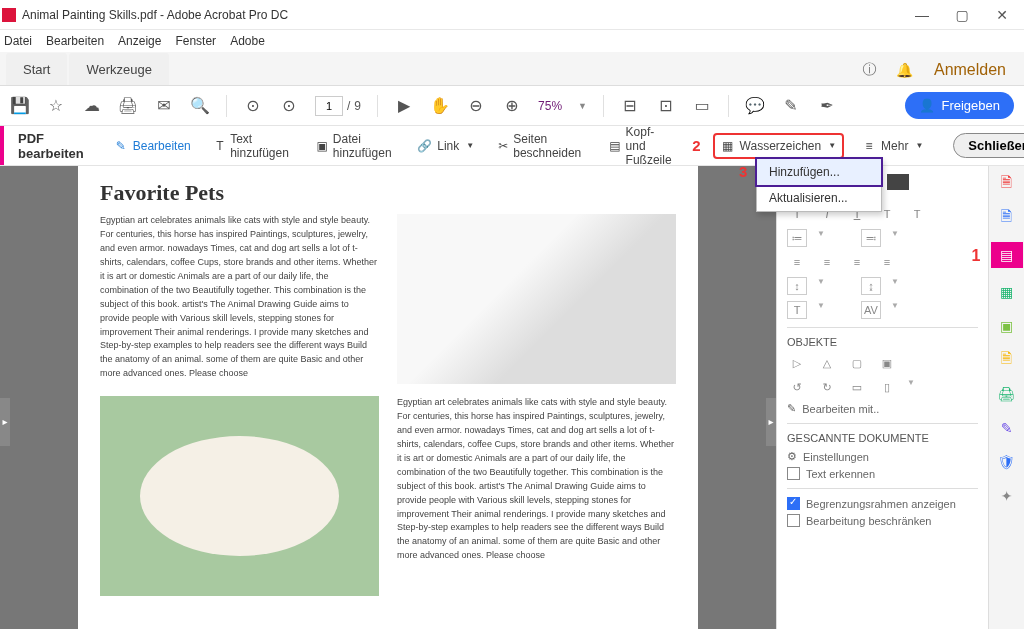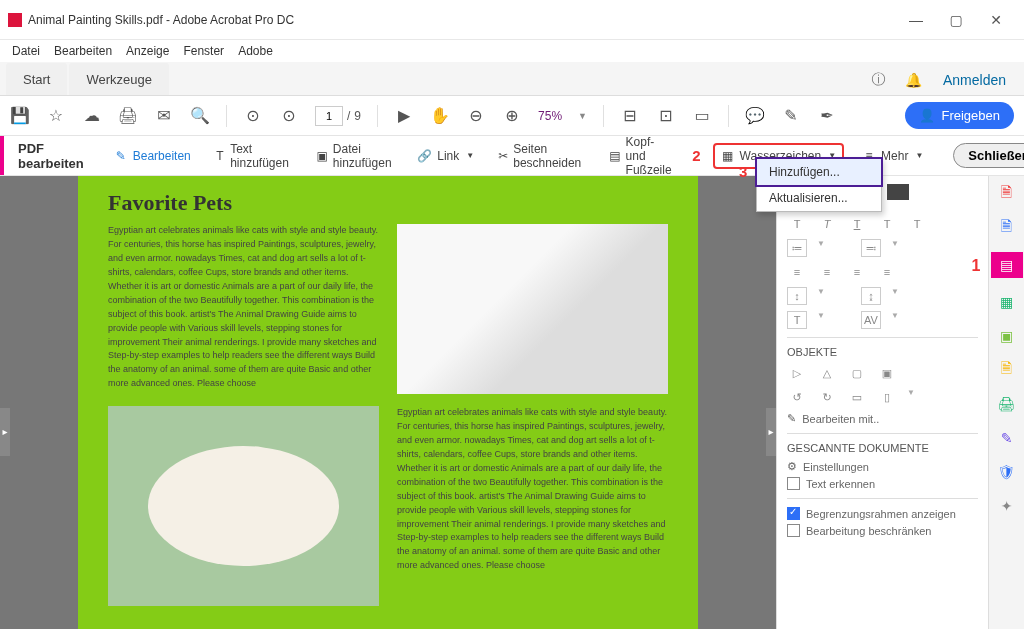--- a/index.html
+++ b/index.html
@@ -1,31 +1,31 @@
 <!DOCTYPE html>
 <html><head>
 <meta charset="utf-8">
 <style>
 * { margin: 0; padding: 0; box-sizing: border-box; font-family: "Segoe UI", Arial, sans-serif; }
 body { width: 1024px; height: 629px; background: #fff; overflow: hidden; font-size: 12px; color: #333; }
 
-.titlebar { height: 40px; display: flex; align-items: center; padding: 0 8px; border-bottom: 1px solid #e8e8e8; }
+.titlebar { height: 30px; display: flex; align-items: center; padding: 0 2px; border-bottom: 1px solid #e8e8e8; }
 .titlebar .pdf-ico { width: 14px; height: 14px; background: #dc143c; margin-right: 6px; }
 .titlebar .title { flex: 1; font-size: 12px; color: #333; }
 .titlebar .winbtn { width: 40px; height: 28px; display: flex; align-items: center; justify-content: center; font-size: 14px; color: #555; }
 
-.menubar { height: 22px; display: flex; align-items: center; padding: 0 12px; gap: 14px; font-size: 12px; color: #333; }
+.menubar { height: 22px; display: flex; align-items: center; padding: 0 4px; gap: 14px; font-size: 12px; color: #333; }
 
 .tabbar { height: 34px; display: flex; align-items: flex-end; background: #f5f5f5; border-bottom: 1px solid #ddd; padding: 0 6px; }
 .tabbar .tab { padding: 8px 16px; font-size: 13px; color: #444; border: 1px solid transparent; border-bottom: none; background: #f0f0f0; margin-right: 2px; border-radius: 3px 3px 0 0; display: flex; align-items: center; gap: 6px; }
 .tabbar .tab.active { background: #fff; border-color: #ddd; }
 .tabbar .tab .close-x { color: #888; font-size: 13px; }
 .tabbar .spacer { flex: 1; }
 .tabbar .tright { display: flex; align-items: center; gap: 20px; padding: 0 12px 6px 0; color: #777; font-size: 14px; }
-.tabbar .signin { color: #0369a1; font-size: 14px; }
+.tabbar .signin { color: #a16207; font-size: 16px; }
 
 .toolbar { height: 40px; display: flex; align-items: center; padding: 0 10px; gap: 16px; border-bottom: 1px solid #e4e4e4; color: #555; }
 .toolbar .tb-icon { width: 20px; height: 20px; display: flex; align-items: center; justify-content: center; font-size: 16px; }
 .toolbar .sep { width: 1px; height: 22px; background: #e0e0e0; }
 .toolbar .pagebox { display: flex; align-items: center; gap: 4px; font-size: 12px; }
 .toolbar .pagebox input { width: 28px; height: 20px; text-align: center; border: 1px solid #ccc; font-size: 11px; }
 .toolbar .zoomtxt { font-size: 12px; color: #701a75; }
 .toolbar .flex1 { flex: 1; }
 .share-btn { background: #2d6ff7; color: #fff; border: none; border-radius: 16px; padding: 6px 14px; font-size: 13px; display: flex; align-items: center; gap: 6px; }
 
@@ -39,21 +39,21 @@
 .close-btn { border: 1px solid #888; border-radius: 14px; padding: 4px 14px; font-size: 13px; font-weight: 600; }
 .num-tag { color: #e33; font-size: 15px; font-weight: 600; }
 
 .dropdown { position: absolute; top: 158px; left: 756px; width: 126px; background: #fff; border: 1px solid #bbb; box-shadow: 2px 3px 6px rgba(0,0,0,.2); z-index: 50; }
 .dropdown .dd-item { padding: 6px 12px; font-size: 12px; color: #333; }
 .dropdown .dd-item.hi { background: #e8f0ff; border: 2px solid #4c1d95; margin: -2px; position: relative; z-index: 2; }
 .dd-num { position: absolute; left: -18px; top: 4px; color: #e33; font-size: 15px; font-weight: 600; }
 
 .workspace { display: flex; height: 463px; }
 .doc-area { flex: 1; background: #777; display: flex; justify-content: center; overflow: hidden; position: relative; }
-.page { width: 620px; background: #84cc16; padding: 14px 30px; overflow: hidden; }
+.page { width: 620px; background: #ffffff; padding: 14px 22px; overflow: hidden; }
 .page h2 { font-family: Georgia, serif; font-size: 22px; font-weight: 700; margin-bottom: 8px; }
 .page .cols { display: flex; gap: 18px; margin-bottom: 12px; }
 .page .col { flex: 1; font-size: 9px; line-height: 1.55; color: #444; }
 .page .img-box { flex: 1; background: #eee; height: 170px; }
 .page .img-box.dog { background: linear-gradient(135deg,#f8f8f8 40%,#ddd 60%); position: relative; }
 .page .img-box.flower { background: #a8c9a0; position: relative; width: 48%; height: 200px; }
 .flower::before { content: ""; position: absolute; inset: 40px; border-radius: 50%; background: #f5f0e6; }
 .page .row2 { display: flex; gap: 18px; }
 
 .right-panel { width: 212px; background: #fff; border-left: 1px solid #ddd; padding: 8px 10px; overflow: hidden; }

